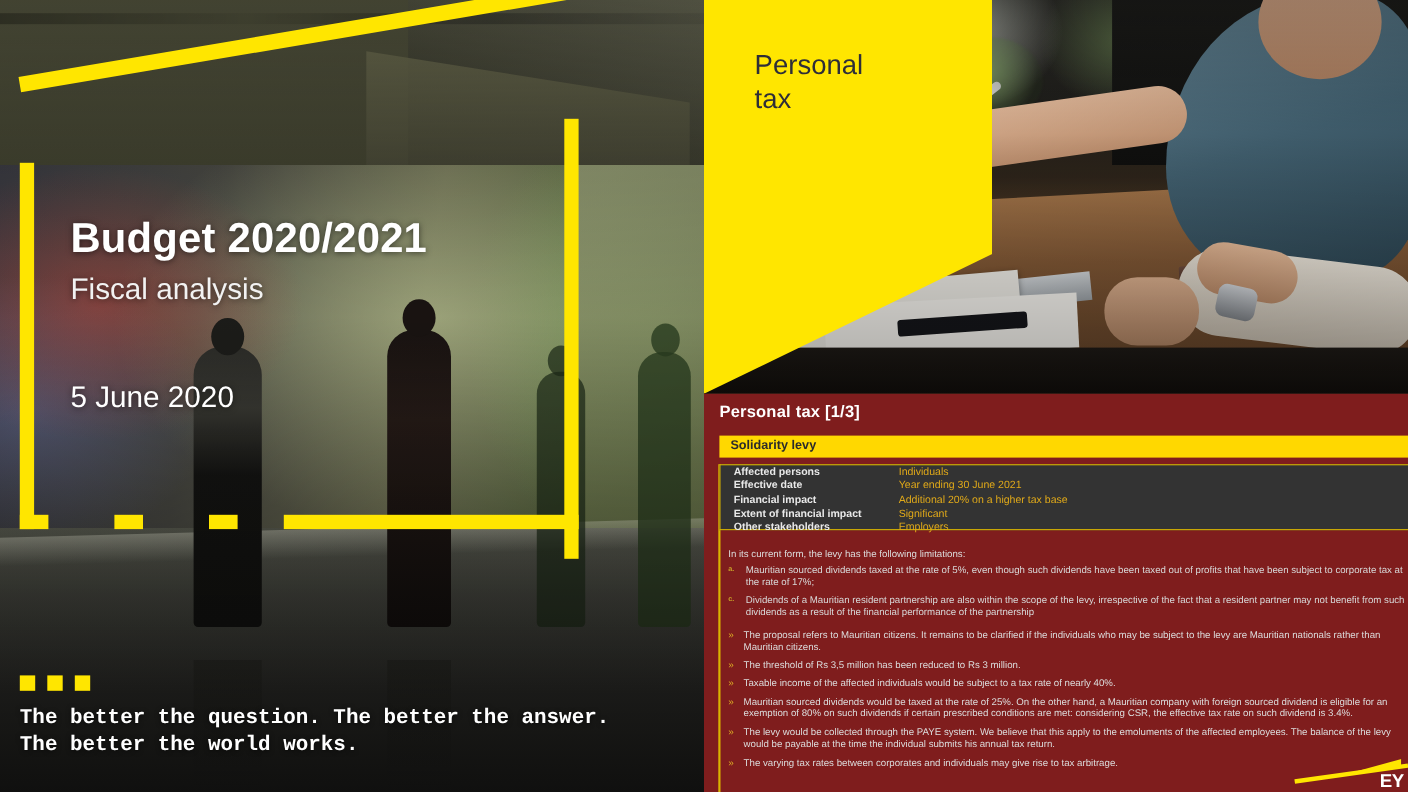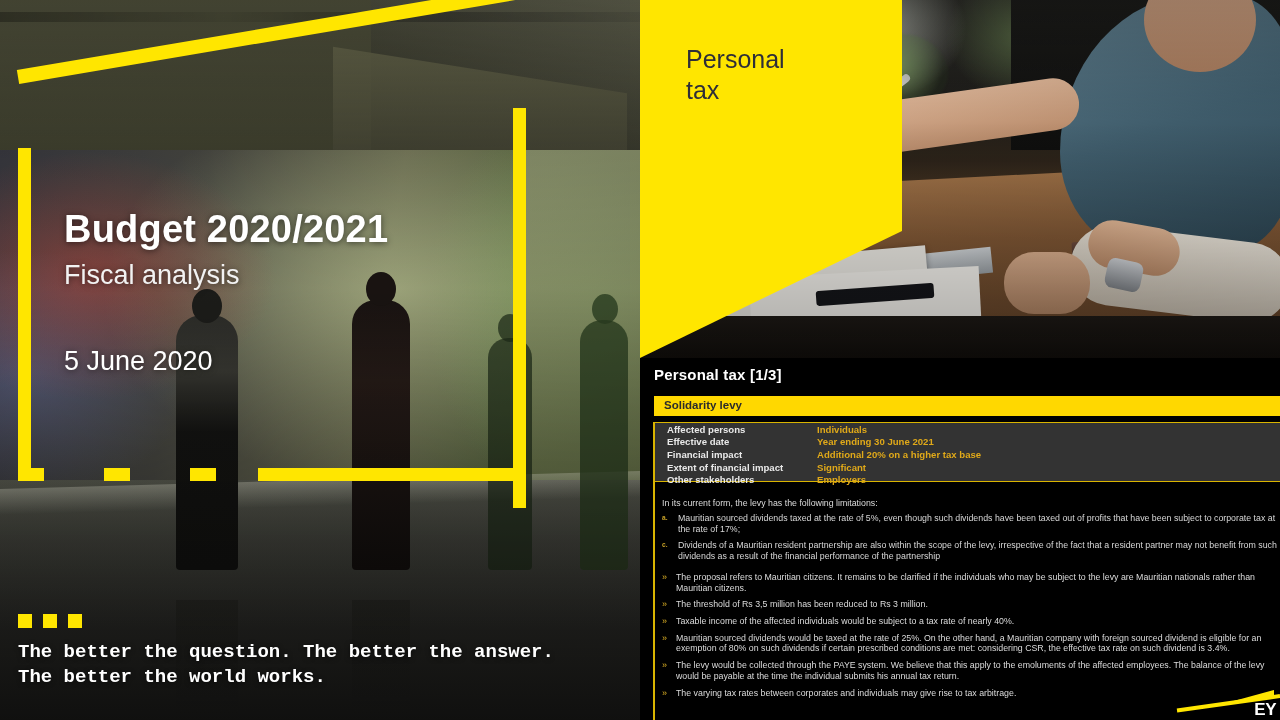--- a/index.html
+++ b/index.html
@@ -84,21 +84,21 @@
             transform-origin:left center; transform:rotate(-9.6deg); }
   .fb-right { right:14px; top:68px; width:13px; height:400px; }
   .fb-bottom { left:258px; top:428px; width:268px; height:13px; }
   .fb-left { left:18px; top:108px; width:13px; height:333px; }
   .fb-sq { position:absolute; background:#ffe600; width:26px; height:13px; top:428px; }
   .fb-sq.a { left:18px; } .fb-sq.b { left:104px; } .fb-sq.c { left:190px; }
 
   
   .ls-text { position:absolute; left:64px; top:196px; }
   .ls-title { font-size:38px; font-weight:bold; color:#ffffff; letter-spacing:.2px;
-              text-shadow:0 1px 6px rgba(0,0,0,.55);margin-top:12px; }
+              text-shadow:0 1px 6px rgba(0,0,0,.55); }
   .ls-sub { font-size:27px; color:#f2f2f2; margin-top:9px; font-weight:400;
             text-shadow:0 1px 6px rgba(0,0,0,.55); }
   .ls-date { position:absolute; left:64px; top:346px; font-size:27px; color:#ffffff;
              text-shadow:0 1px 6px rgba(0,0,0,.55); }
 
   
   .ls-dots { position:absolute; left:18px; bottom:92px; display:flex; gap:11px; }
   .ls-dots i { display:block; width:14px; height:14px; background:#ffe600; }
   .ls-tag { position:absolute; left:18px; bottom:30px; color:#fff; font-size:19px;
             font-weight:bold; line-height:1.32; text-shadow:0 1px 5px rgba(0,0,0,.6);font-family:Liberation Mono, monospace; }
@@ -188,34 +188,34 @@
     background:#ffe600;
     clip-path: polygon(0 0, 100% 0, 100% 64.5%, 0 100%);
   }
   .hero-yellow-label {
     position:absolute; left:46px; top:44px;
     font-size:25px; line-height:1.22; color:#2e2e38; font-weight:400;
   }
 
   
   .rs-body { position:absolute; left:0; top:358px; width:640px; height:362px;
-             background:#000000; }
+             background:#7f1d1d; }
   .rs-title { position:absolute; left:14px; top:8px; color:#ffffff;
               font-size:15px; font-weight:bold; letter-spacing:.2px; }
   .rs-banner { position:absolute; left:14px; top:38px; width:640px; height:20px;
                background:#ffd800; }
   .rs-banner span { position:absolute; left:10px; top:3px; font-size:11.5px;
                     font-weight:bold; color:#2b2b2b; }
 
   .rs-table { position:absolute; left:14px; top:64px; width:640px; height:60px;
               border:1px solid #d9b400; border-left:1px solid #d9b400;
               border-right:none; background:#333333; }
   .rs-row { display:flex; height:12.6px; align-items:center; padding-left:12px; }
   .rs-k { width:150px; color:#e9e9e9; font-size:9.6px; font-weight:bold; }
-  .rs-v { color:#e0a919; font-size:9.6px; font-weight:bold; }
+  .rs-v { color:#e0a919; font-size:9.6px; font-weight:normal; }
 
   .rs-left-rule { position:absolute; left:13px; top:64px; width:2px; height:620px;
                   background:#d9b400; }
 
   .rs-content { position:absolute; left:22px; top:140px; width:616px; }
   .rs-lead { color:#dcdcdc; font-size:8.8px; margin-bottom:5px; }
 
   .sub-list { margin:0 0 10px 0; }
   .sub-item { display:flex; margin-bottom:6px; }
   .sub-mark { width:16px; flex:none; color:#c9a227; font-size:6.6px; padding-top:1px;

